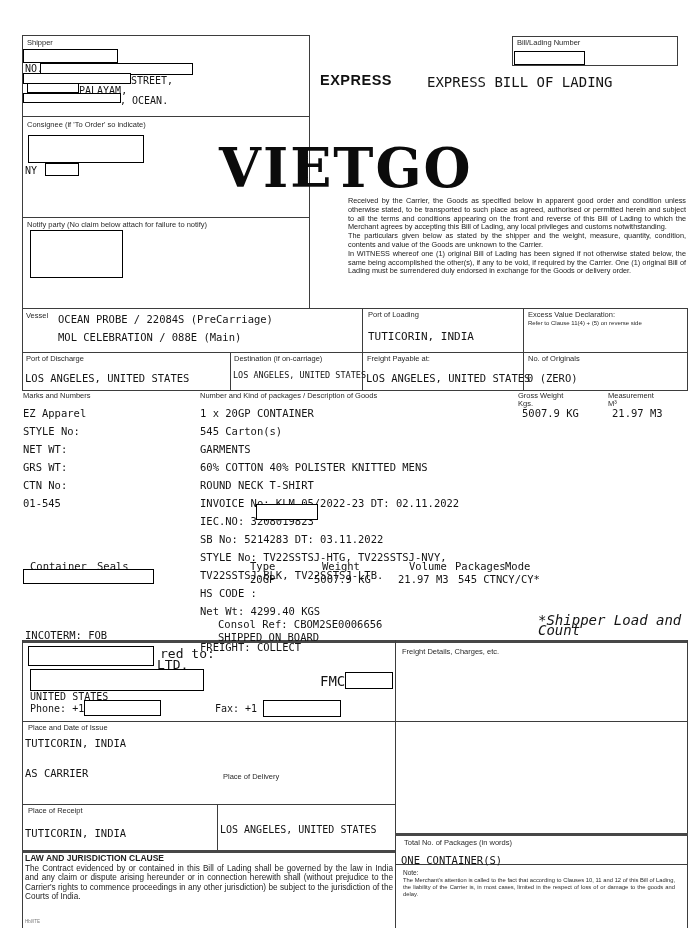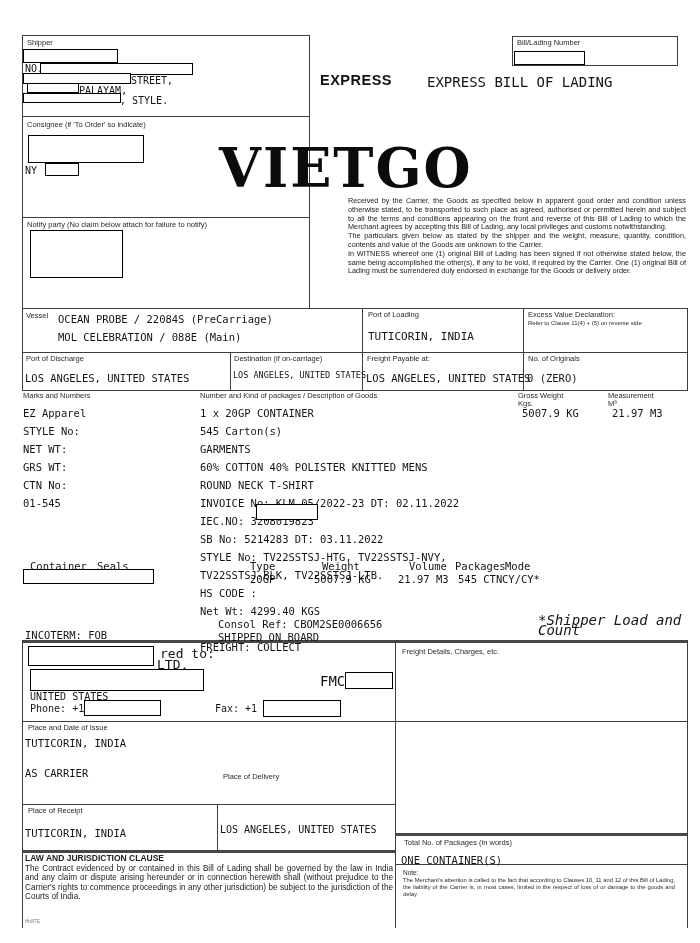--- a/index.html
+++ b/index.html
@@ -34,21 +34,21 @@
 <div id="doc">
 
   <div class="box" style="left:22px;top:35px;width:288px;height:82px"></div>
   <div class="box" style="left:22px;top:116px;width:288px;height:102px"></div>
   <div class="box" style="left:22px;top:217px;width:288px;height:92px"></div>
 
   <span class="lbl" style="left:27px;top:39px">Shipper</span>
   <span class="mono m10" style="left:25px;top:63px">NO.</span>
   <span class="mono m10" style="left:131px;top:75px">STREET,</span>
   <span class="mono m10" style="left:79px;top:85px">PALAYAM,</span>
-  <span class="mono m10" style="left:120px;top:95px">, STYLE.</span>
+  <span class="mono m10" style="left:120px;top:95px">, OCEAN.</span>
 
   <span class="lbl" style="left:27px;top:121px">Consignee (if 'To Order' so indicate)</span>
   <span class="mono m10" style="left:25px;top:165px">NY</span>
 
   <span class="lbl" style="left:27px;top:221px">Notify party (No claim below attach for failure to notify)</span>
 
   <div class="redact" style="left:23px;top:49px;width:95px;height:14px"></div>
   <div class="redact" style="left:40px;top:63px;width:153px;height:12px"></div>
   <div class="redact" style="left:23px;top:73px;width:108px;height:11px"></div>
   <div class="redact" style="left:27px;top:83px;width:52px;height:10px"></div>

